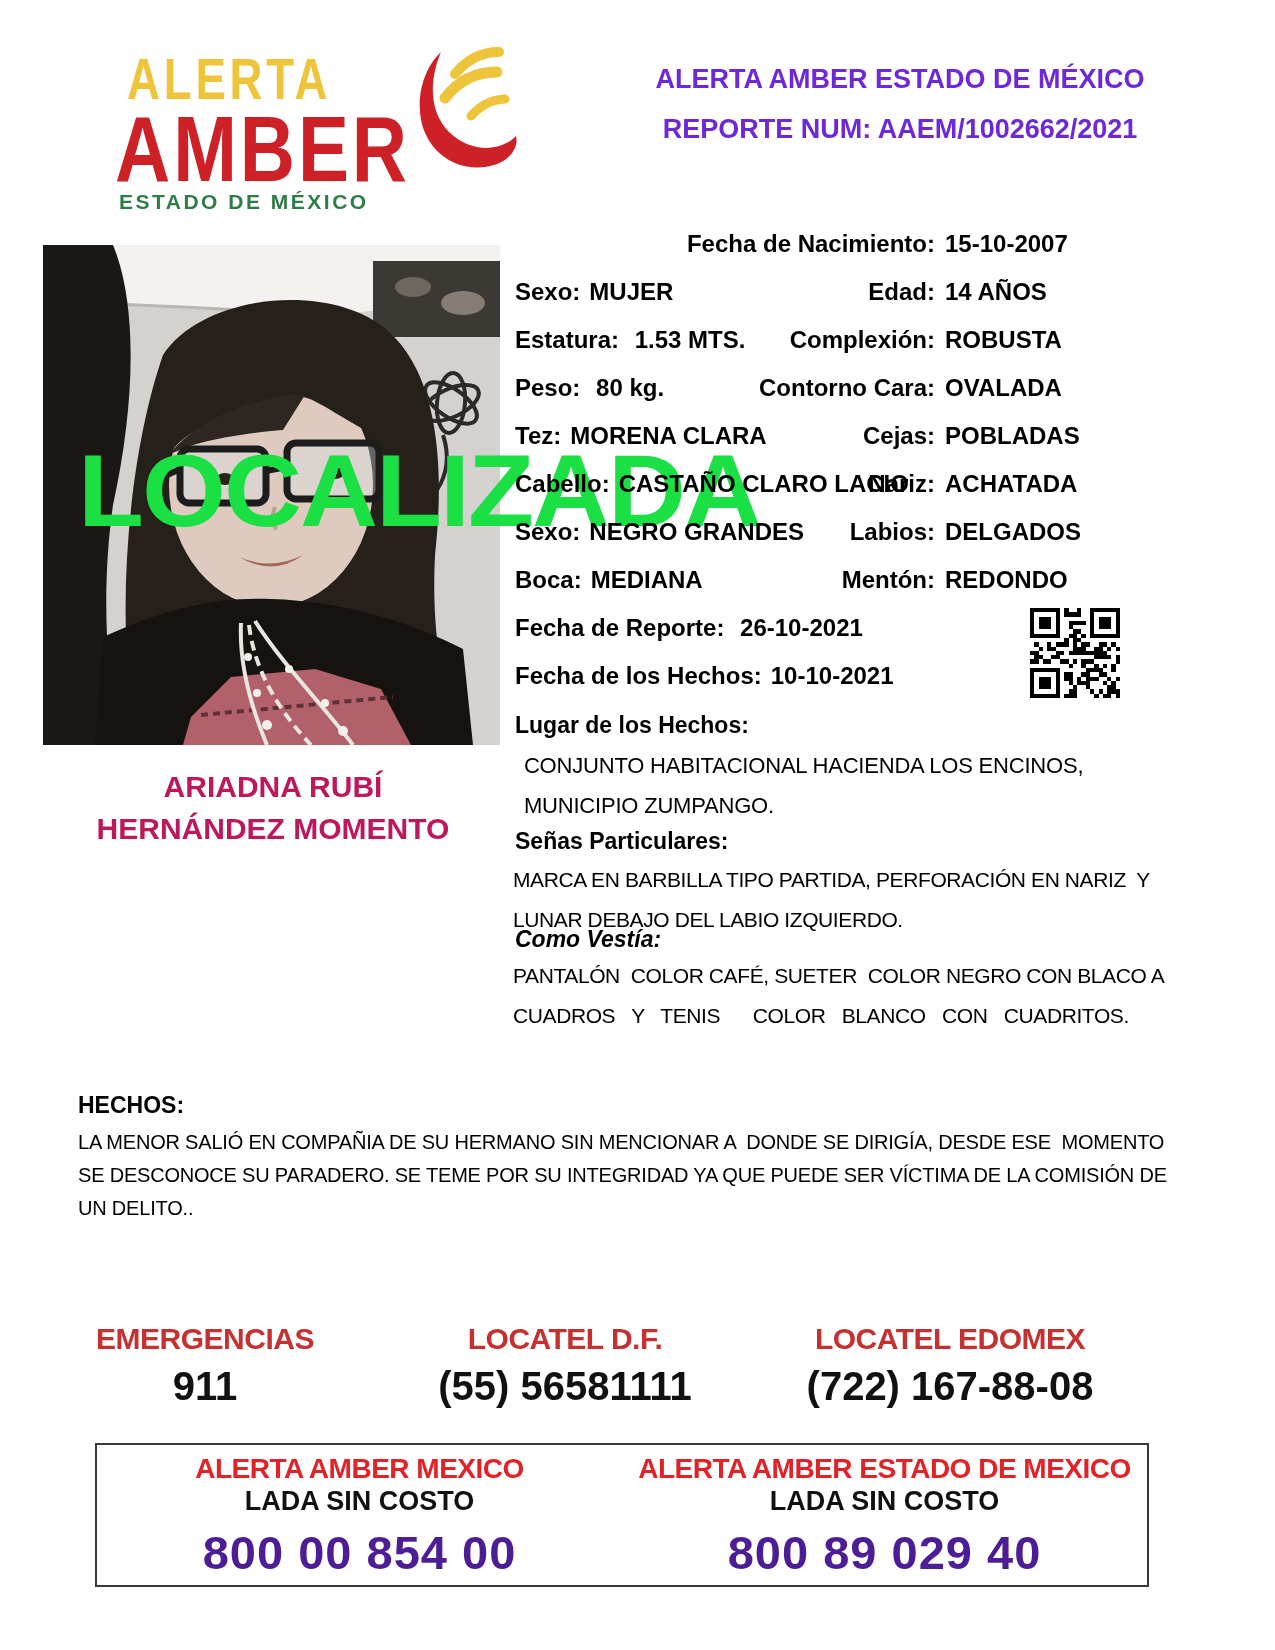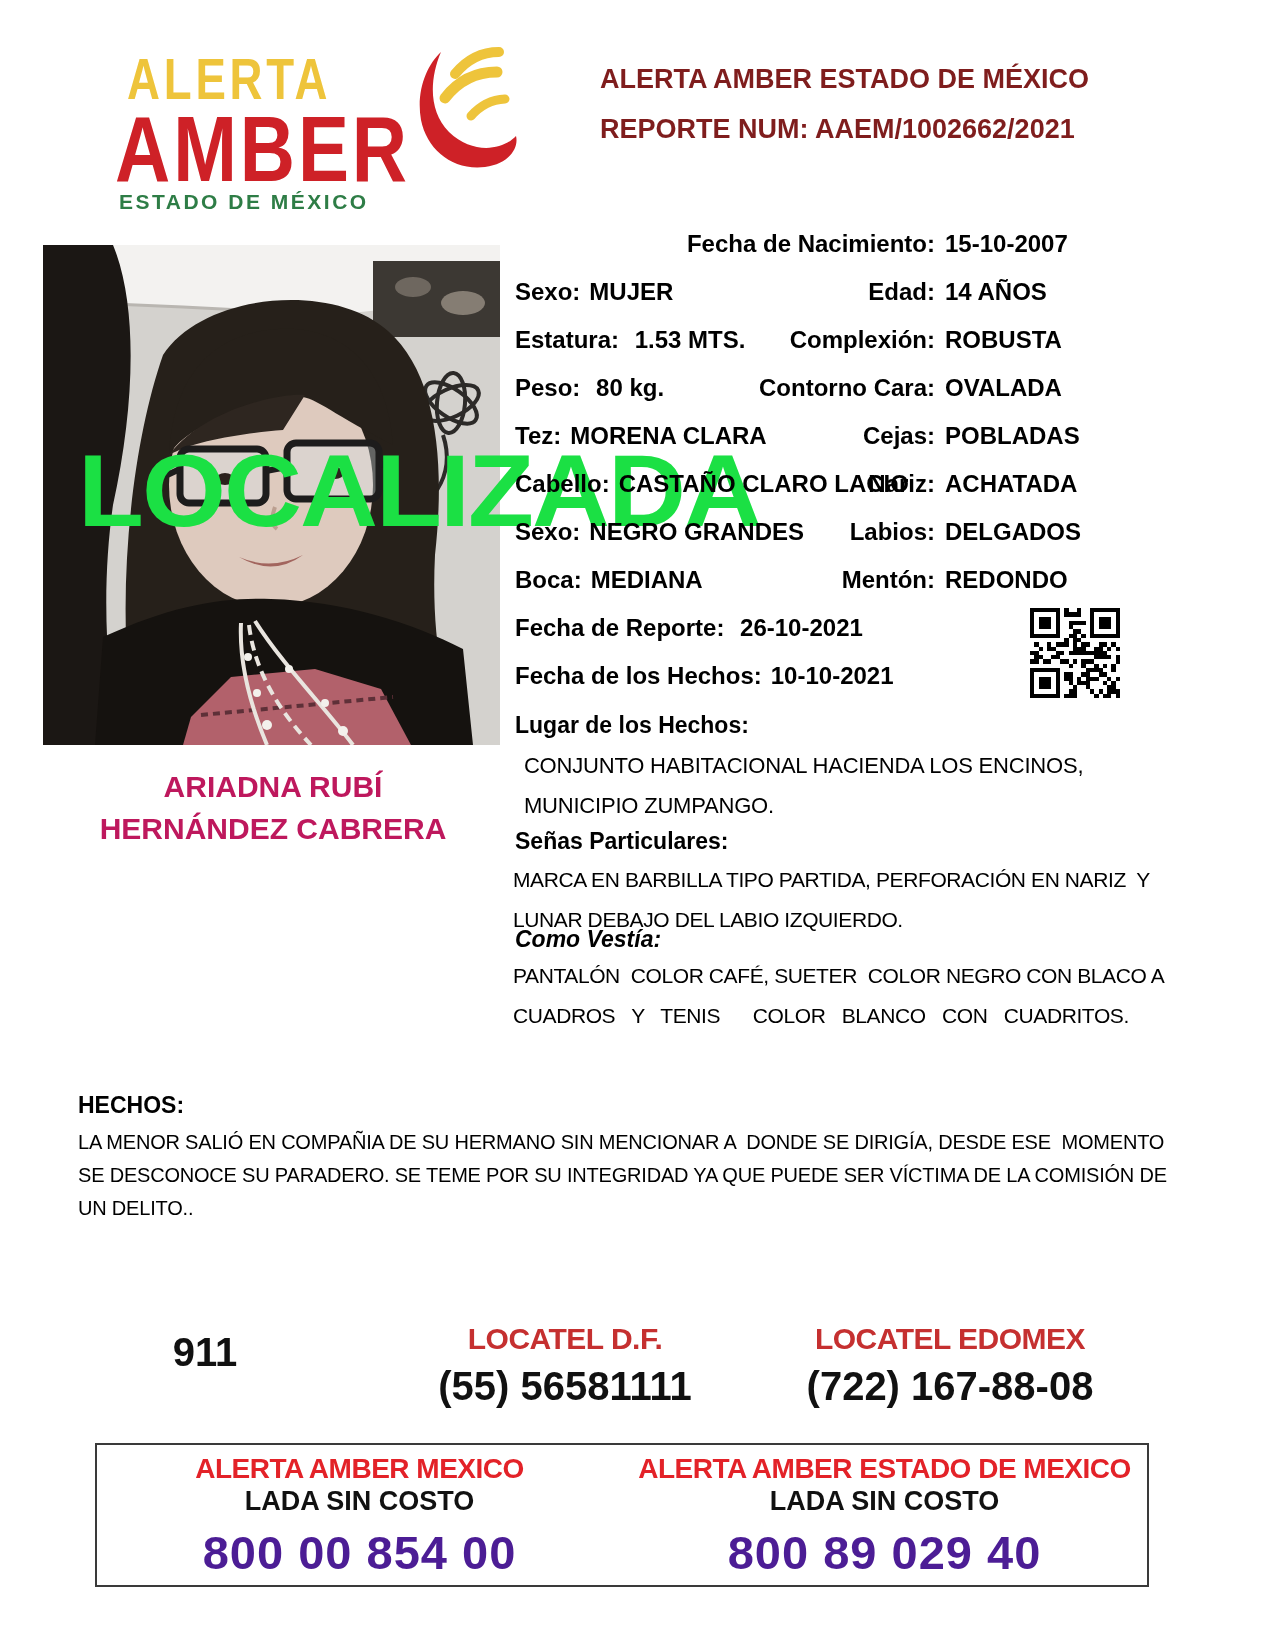--- a/index.html
+++ b/index.html
@@ -10,22 +10,22 @@
   
   .logo{position:absolute;left:92px;top:38px;width:330px;height:175px;margin-left:23px;}
   .logo-alerta{position:absolute;left:12px;top:8px;font-weight:bold;font-size:48px;
     color:#eec43b;letter-spacing:4px;transform:scale(0.95,1.2);transform-origin:left top;}
   .logo-amber{position:absolute;left:0px;top:58px;font-weight:bold;font-size:78px;
     color:#ce2127;letter-spacing:3px;transform:scale(0.98,1.18);transform-origin:left top;}
   .logo-estado{position:absolute;left:4px;top:152px;font-weight:bold;font-size:21px;
     color:#2e7d46;letter-spacing:2.5px;}
   .logo-swoosh{position:absolute;left:218px;top:2px;}
   
-  .hdr{position:absolute;left:600px;width:600px;font-weight:bold;
-    font-size:27px;color:#7f1d1d;}
+  .hdr{position:absolute;left:600px;width:600px;text-align:center;font-weight:bold;
+    font-size:27px;color:#6d28d9;}
   .hdr.line1{top:64px;}
   .hdr.line2{top:114px;}
   
   .photo{position:absolute;left:43px;top:245px;width:457px;height:500px;z-index:1;}
   .status-overlay{position:absolute;left:78px;top:440px;z-index:2;font-weight:bold;
     font-size:108px;line-height:1;color:#1be044;letter-spacing:-2px;transform:scale(1,0.95);
     transform-origin:left top;white-space:nowrap;}
   .subject-name{position:absolute;left:43px;top:766px;width:460px;z-index:3;text-align:center;
     color:#be185d;font-weight:bold;font-size:30px;line-height:42px;}
   
@@ -126,21 +126,21 @@
         <circle cx="282" cy="458" r="4"></circle>
       <circle cx="224" cy="480" r="5"></circle>
         <circle cx="300" cy="486" r="5"></circle>
     </g>
   </svg>
 
   <div class="status-overlay">LOCALIZADA</div>
 
   <div class="subject-name">
     <div>ARIADNA RUBÍ</div>
-    <div>HERNÁNDEZ CABRERA</div>
+    <div>HERNÁNDEZ MOMENTO</div>
   </div>
 
   <div class="fields">
     <div class="frow">
       <span class="rlabel">Fecha de Nacimiento:</span>
       <span class="rval">15-10-2007</span>
     </div>
     <div class="frow">
       <span>Sexo:</span><span class="lv">MUJER</span>
       <span class="rlabel">Edad:</span>
@@ -337,20 +337,21 @@
   <div class="sec-title clothing-title">Como Vestía:</div>
   <div class="sec-body clothing-body">PANTALÓN  COLOR CAFÉ, SUETER  COLOR NEGRO CON BLACO A
 CUADROS   Y   TENIS      COLOR   BLANCO   CON   CUADRITOS.</div>
 
   <div class="sec-title facts-title">HECHOS:</div>
   <div class="sec-body facts-body">LA MENOR SALIÓ EN COMPAÑIA DE SU HERMANO SIN MENCIONAR A  DONDE SE DIRIGÍA, DESDE ESE  MOMENTO
 SE DESCONOCE SU PARADERO. SE TEME POR SU INTEGRIDAD YA QUE PUEDE SER VÍCTIMA DE LA COMISIÓN DE
 UN DELITO..</div>
 
   <div class="contact c0">
+    <div class="clabel">EMERGENCIAS</div>
     <div class="cnumber">911</div>
   </div>
   <div class="contact c1">
     <div class="clabel">LOCATEL D.F.</div>
     <div class="cnumber">(55) 56581111</div>
   </div>
   <div class="contact c2">
     <div class="clabel">LOCATEL EDOMEX</div>
     <div class="cnumber">(722) 167-88-08</div>
   </div>

